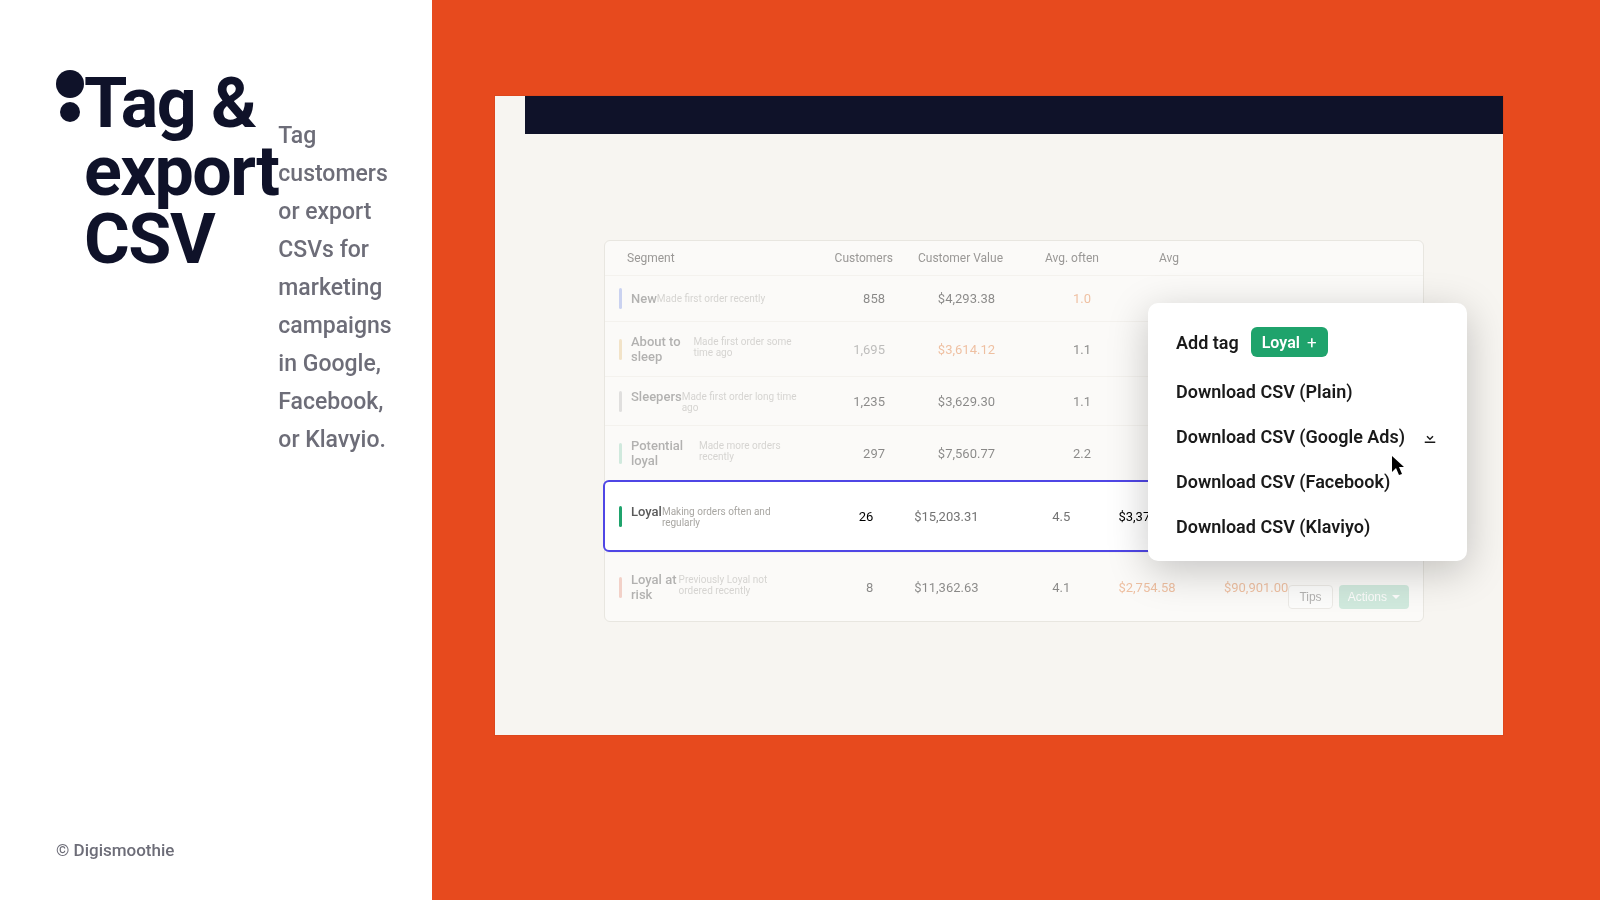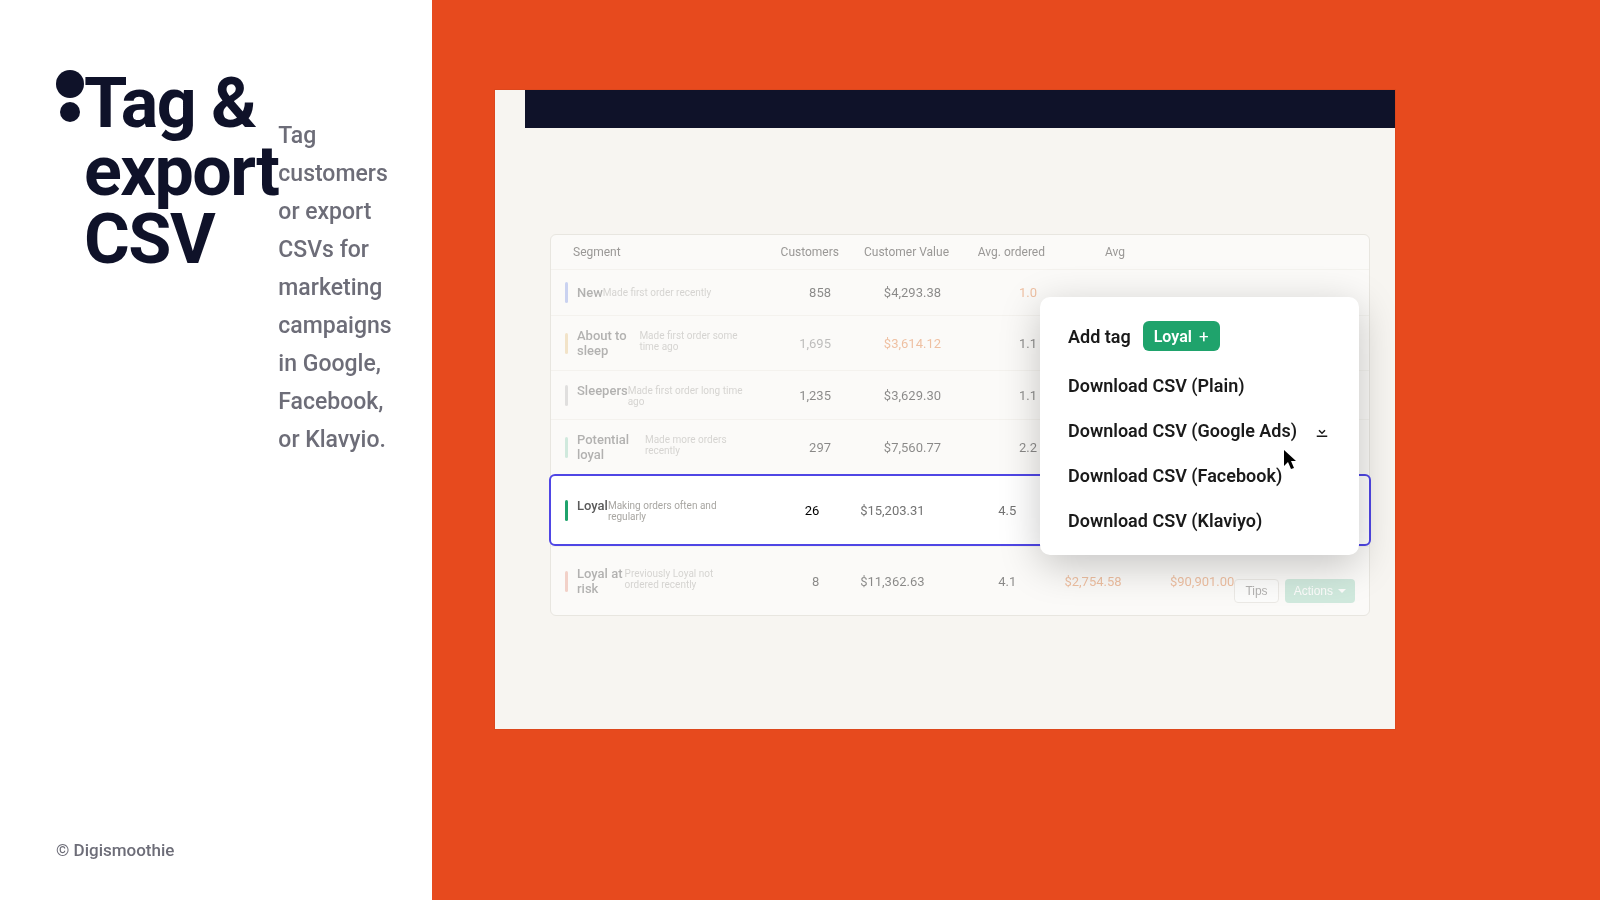--- a/index.html
+++ b/index.html
@@ -61,23 +61,23 @@
     font-weight: 500;
   }
   .right-panel {
     width: 1168px;
     height: 900px;
     background: #e74a1e;
     position: relative;
   }
   .app-frame {
     position: absolute;
-    top: 90px;
+    top: 96px;
     left: 63px;
-    width: 900px;
+    width: 1008px;
     height: 639px;
     background: #f7f5f1;
     box-shadow: 0 0 0 1px rgba(0,0,0,0.04);
     padding-left: 30px;
   }
   .app-topbar {
     width: 100%;
     height: 38px;
     background: #0f1229;
   }
@@ -227,21 +227,21 @@
 <div class="right-panel">
   <div class="app-frame">
     <div class="app-topbar"></div>
 
     <div class="table-wrap">
       <div class="table">
         <div class="thead">
           <div class="col-segment">Segment</div>
           <div class="col-customers">Customers</div>
           <div class="col-value">Customer Value</div>
-          <div class="col-avgorders">Avg. ordered</div>
+          <div class="col-avgorders">Avg. often</div>
           <div class="col-avg2" style="text-align:left;padding-left:60px">Avg</div>
         </div>
         <div id="tbody">
             <div class="trow faded">
               <div class="col-segment">
                 <div class="seg-bar" style="background: rgb(143, 163, 232);"></div>
                 <div class="seg-text">
                   <div class="seg-name">New</div>
                   <div class="seg-sub">Made first order recently</div>
                 </div>

